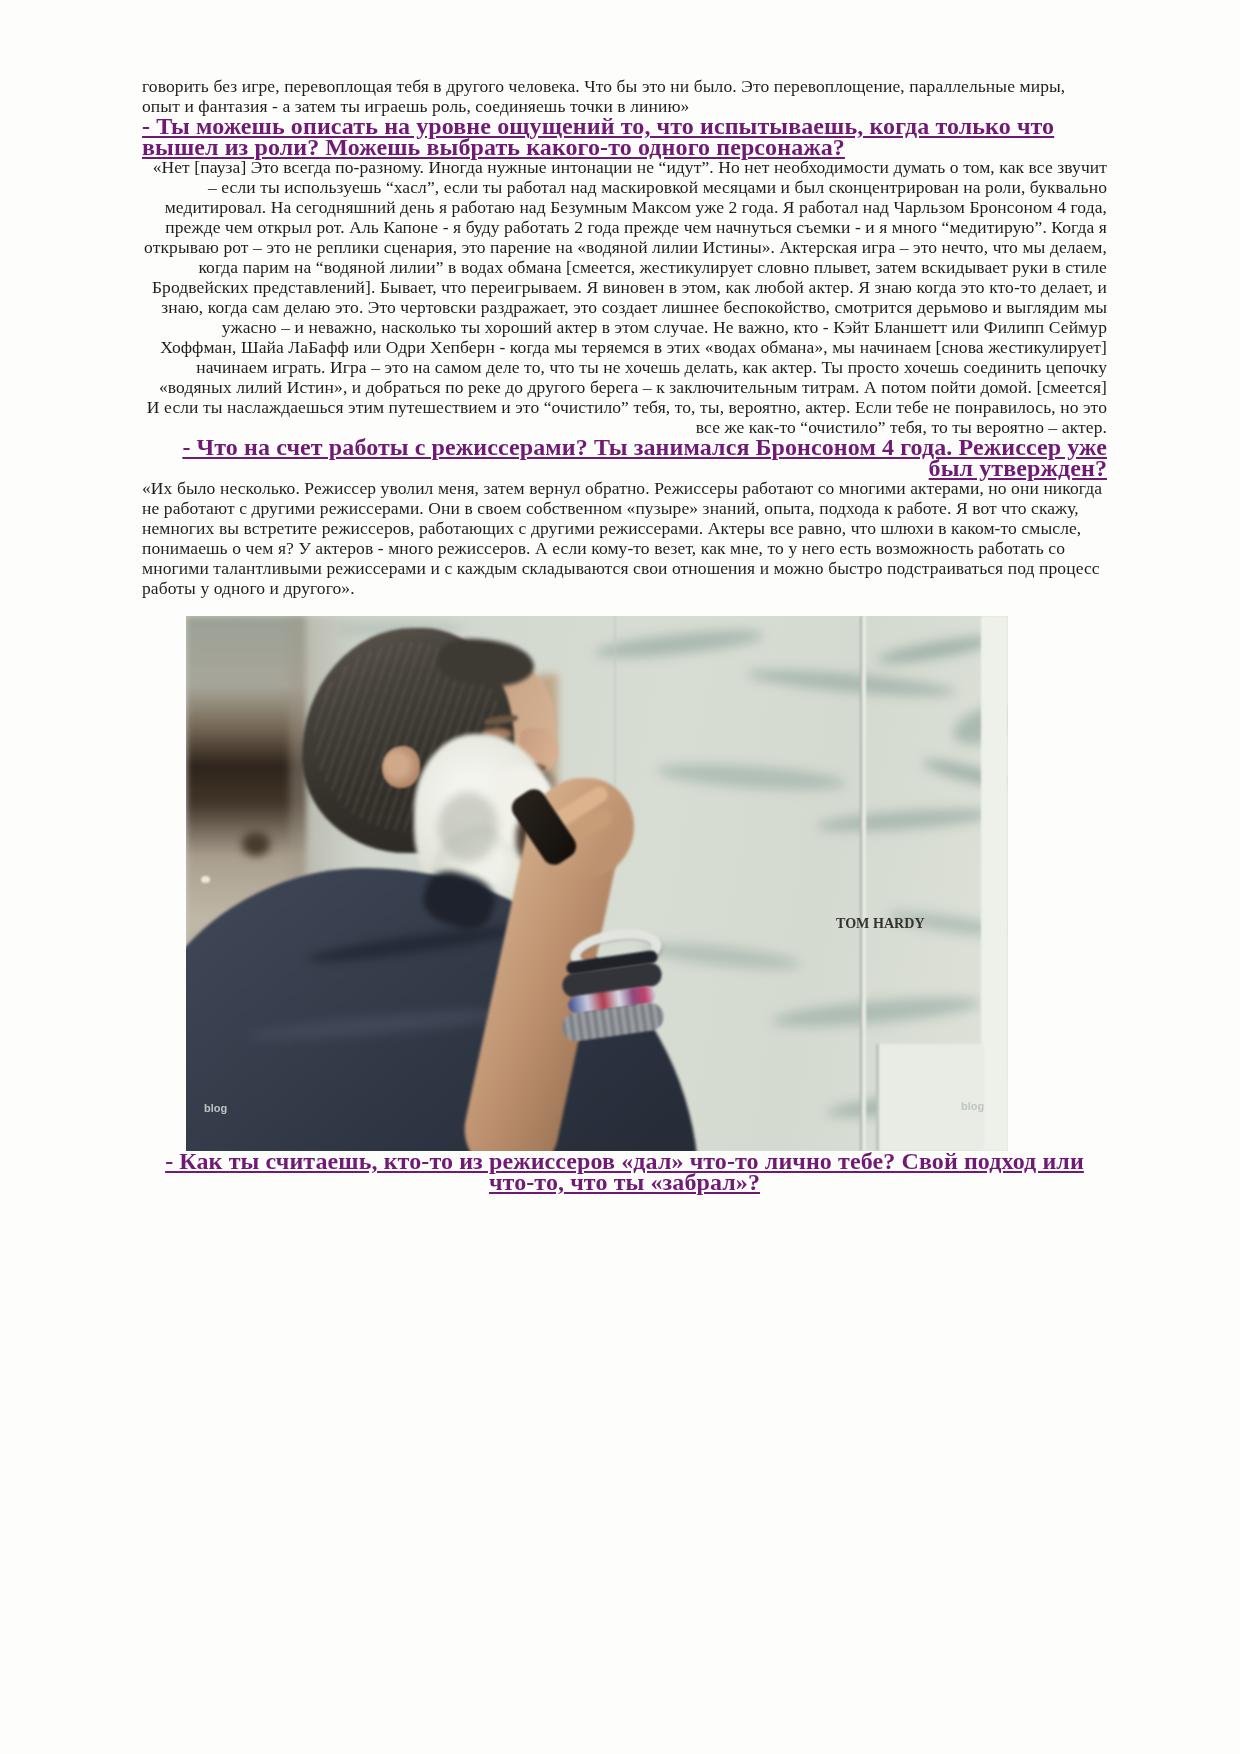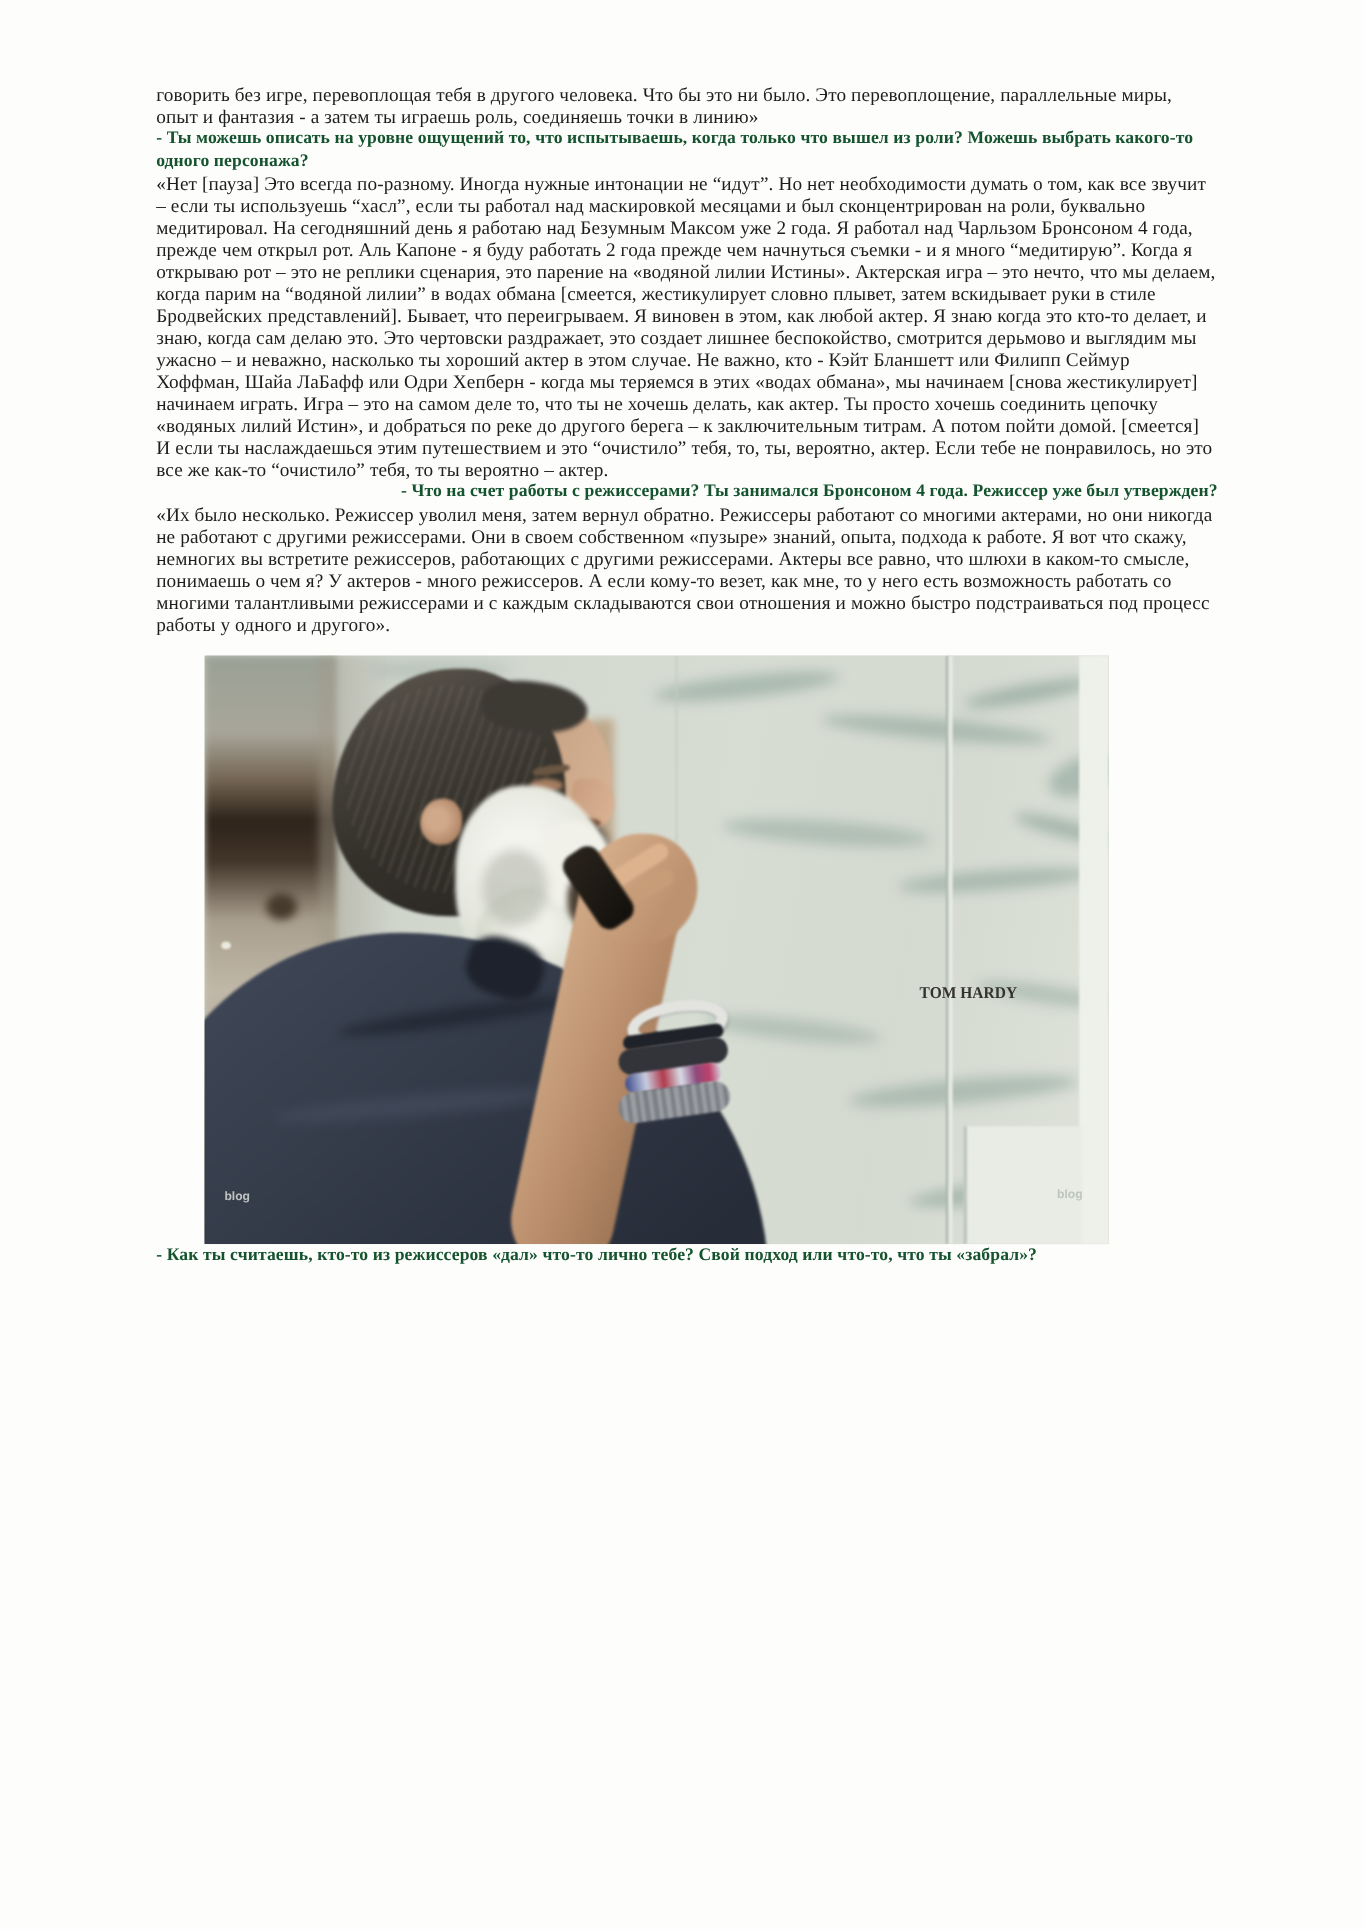--- a/index.html
+++ b/index.html
@@ -7,29 +7,30 @@
     width:1240px;height:1754px;overflow:hidden;background:#fdfdfc;
     font-family:"Liberation Serif","DejaVu Serif",serif;
     color:#1f1e1d;
   }
   .page{width:965px;padding:76px 0 0 142px;}
   p.body-par{
     margin:0 0 0 0;font-size:17.5px;line-height:20px;letter-spacing:0.1px;
     text-rendering:optimizeLegibility;
   }
   h3.q{
-    margin:0;font-size:16px;line-height:20.5px;font-weight:bold;color:#14532d;
+    margin:0;font-size:24px;line-height:20.5px;font-weight:bold;color:#701a75;
     letter-spacing:0.1px;
+    text-decoration:underline;
   }
   .mt-intro{margin-top:0;}
   .mt-q1{margin-top:47px;}
-  .mt-a1{margin-top:20px;}
+  .mt-a1{margin-top:20px;text-align:right;}
   .mt-q2{margin-top:31px;text-align:right;}
   .mt-a2{margin-top:20px;}
-  .mt-q3{margin-top:-17px;position:relative;z-index:6;}
+  .mt-q3{margin-top:-17px;position:relative;z-index:6;text-align:center;}
   .mt-a3{margin-top:31px;}
   .mt-q4{margin-top:31px;}
   .cut-line{margin-top:39px;height:11px;overflow:hidden;}
 
   
   .photo{
     position:relative;width:822px;height:535px;margin:18px 0 0 44px;
     background:#cfd5cb;overflow:hidden;
   }
   .photo div{position:absolute;}

